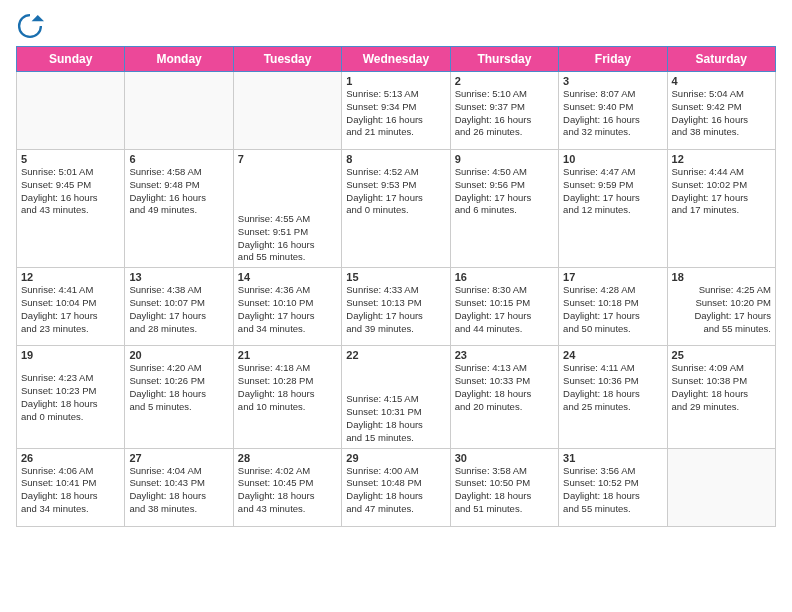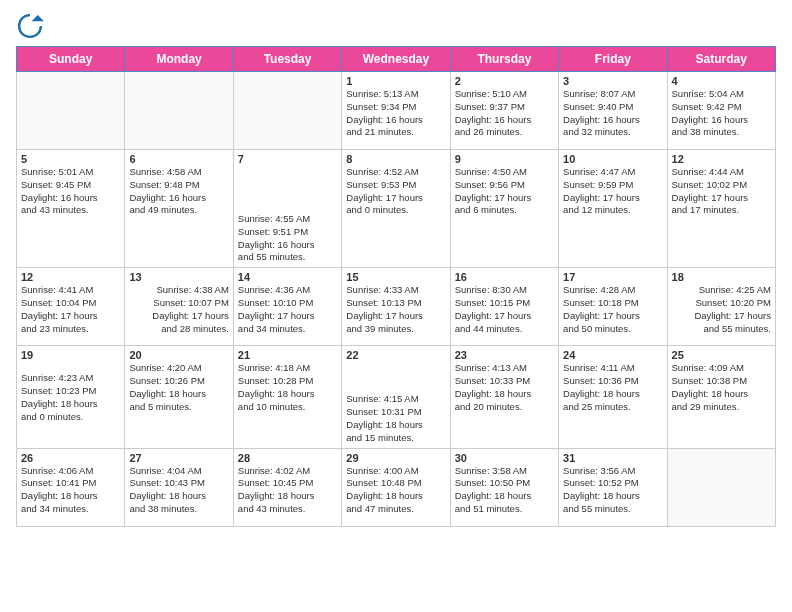--- a/index.html
+++ b/index.html
@@ -198,21 +198,21 @@
         <tr>
           <td class="">
             <span class="day-num">12</span>
             <div class="day-info" style="white-space: pre-wrap;">Sunrise: 4:41 AM
 Sunset: 10:04 PM
 Daylight: 17 hours
 and 23 minutes.</div>
           </td>
           <td class="">
             <span class="day-num">13</span>
-            <div class="day-info" style="white-space: pre-wrap; text-align: right;">Sunrise: 4:38 AM
+            <div class="day-info" style="white-space: pre-wrap;">Sunrise: 4:38 AM
 Sunset: 10:07 PM
 Daylight: 17 hours
 and 28 minutes.</div>
           </td>
           <td class="">
             <span class="day-num">14</span>
             <div class="day-info" style="white-space: pre-wrap;">Sunrise: 4:36 AM
 Sunset: 10:10 PM
 Daylight: 17 hours
 and 34 minutes.</div>

